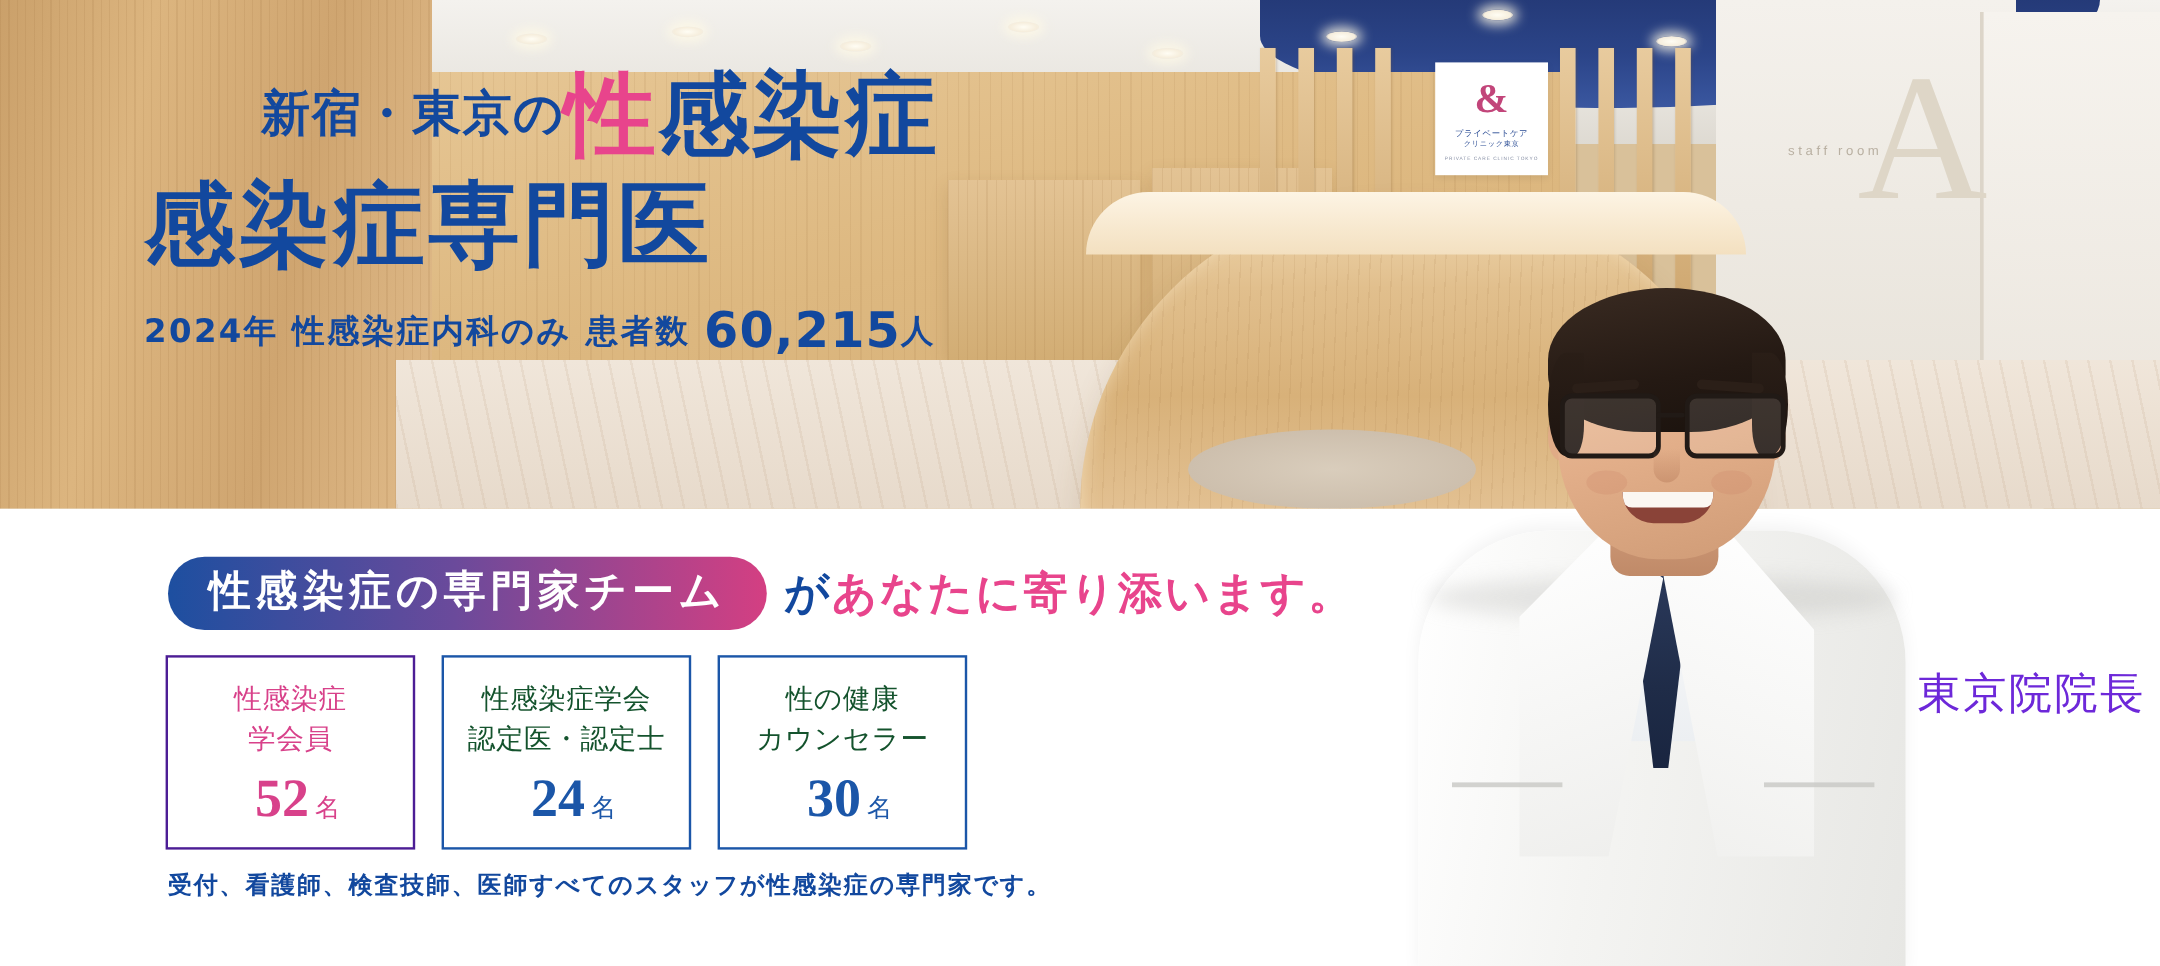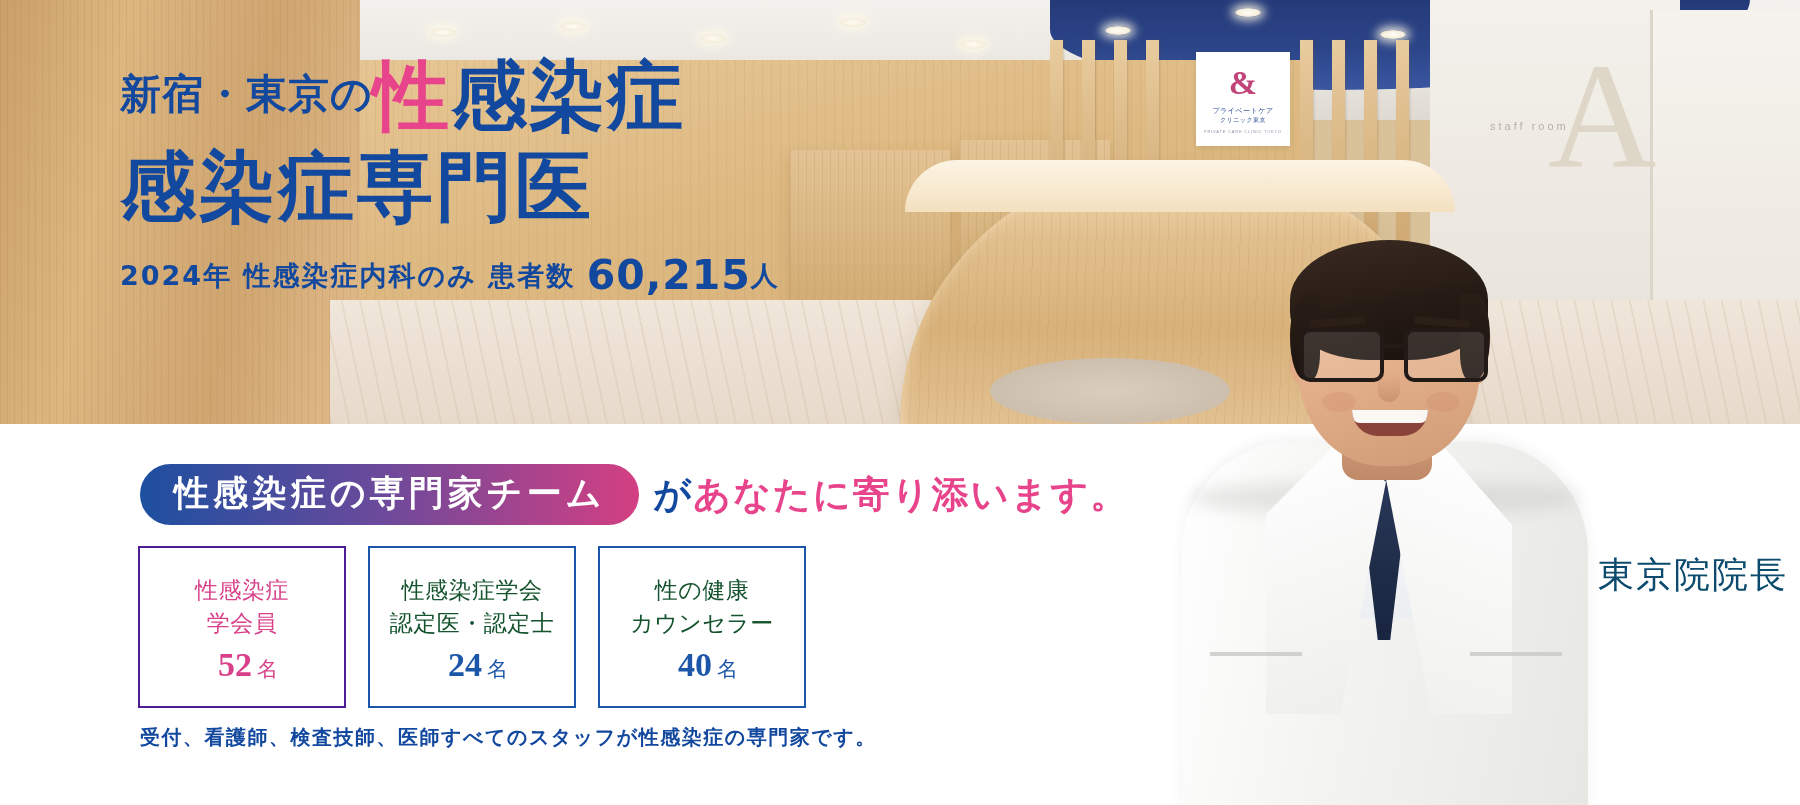--- a/index.html
+++ b/index.html
@@ -191,20 +191,21 @@
     z-index: 6;
   }
   .hero-line1 {
     font-family: "DejaVu Sans", sans-serif;
     font-weight: 700;
     font-size: 41px;
     color: #12489e;
     letter-spacing: 1px;
     line-height: 1;
     white-space: nowrap;
+    text-align: center;
   }
   .hero-line1 .big {
     font-size: 76px;
     letter-spacing: 2px;
     vertical-align: -14px;
   }
   .hero-line1 .pink { color: #e8448c; }
   .hero-line2 {
     font-family: "DejaVu Sans", sans-serif;
     font-weight: 700;
@@ -296,21 +297,21 @@
     white-space: nowrap;
   }
   .box.blue .l { color: #14532d; }
   .box .v {
     margin-top: 6px;
     white-space: nowrap;
   }
   .box .v .n {
     font-family: "Liberation Serif", serif;
     font-weight: 700;
-    font-size: 34px;
+    font-size: 45px;
     color: #d8418a;
     letter-spacing: 0;
     margin-left: 12px;
   }
   .box.blue .v .n { color: #1b56a8; }
   .box .v .u {
     font-family: "DejaVu Sans", sans-serif;
     font-size: 21px;
     color: #d8418a;
     margin-left: 5px;
@@ -485,22 +486,22 @@
   .d-pocket2 {
     position: absolute; left: 300px; top: 420px;
     width: 92px; height: 4px; background: rgba(200,200,196,.8);
   }
 
   .doc-name {
     position: absolute;
     left: 1598px; top: 552px;
     width: 190px;
     text-align: center;
-    font-family: Liberation Mono, monospace;
-    color: #0c4a6e;
+    font-family: Liberation Serif, serif;
+    color: #6d28d9;
     z-index: 9;
   }
   .doc-name .t {
     font-size: 36px;
     letter-spacing: 2px;
     line-height: 1.45;
     white-space: nowrap;
   }
   .doc-name .n {
     font-size: 40px;
@@ -598,21 +599,21 @@
         <div class="v">
           <span class="n">24</span><span class="u">名</span>
         </div>
       </div>
 
 
       <div class="box blue">
         <div class="l">性の健康</div>
         <div class="l">カウンセラー</div>
         <div class="v">
-          <span class="n">40</span><span class="u">名</span>
+          <span class="n">30</span><span class="u">名</span>
         </div>
       </div>
 
     </div>
 
     <div class="footnote">受付、看護師、検査技師、医師すべてのスタッフが性感染症の専門家です。</div>
   </div>
 
   <div class="doctor">
     <div class="d-coat"></div>

